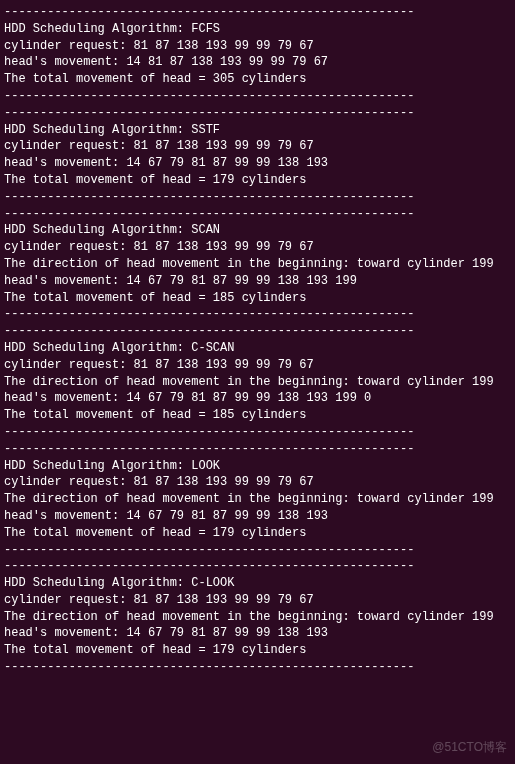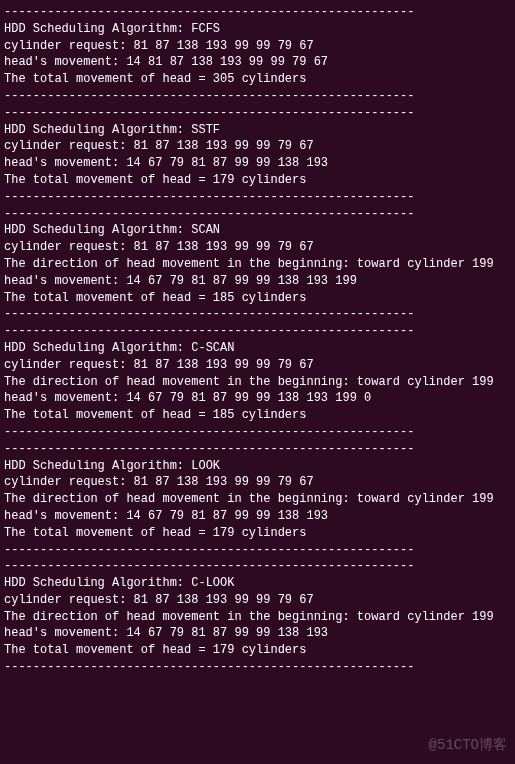--- a/index.html
+++ b/index.html
@@ -23,22 +23,22 @@
       white-space: pre;
     }
     .line {
       display: block;
     }
     .watermark {
       position: absolute;
       bottom: 8px;
       right: 8px;
       color: rgba(255, 255, 255, 0.25);
-      font-size: 14px;
-      font-family: Liberation Mono, monospace;
+      font-size: 12px;
+      font-family: Liberation Sans, sans-serif;
       margin-left: 21px;
     }
   </style>
 </head>
 <body>
 
 <div class="terminal-content" id="terminal-output"><span class="line">---------------------------------------------------------</span><span class="line">HDD Scheduling Algorithm: FCFS</span><span class="line">cylinder request: 81 87 138 193 99 99 79 67</span><span class="line"></span><span class="line">head's movement: 14 81 87 138 193 99 99 79 67</span><span class="line">The total movement of head = 305 cylinders</span><span class="line">---------------------------------------------------------</span><span class="line"></span><span class="line"></span><span class="line">---------------------------------------------------------</span><span class="line">HDD Scheduling Algorithm: SSTF</span><span class="line">cylinder request: 81 87 138 193 99 99 79 67</span><span class="line"></span><span class="line">head's movement: 14 67 79 81 87 99 99 138 193</span><span class="line">The total movement of head = 179 cylinders</span><span class="line">---------------------------------------------------------</span><span class="line"></span><span class="line"></span><span class="line">---------------------------------------------------------</span><span class="line">HDD Scheduling Algorithm: SCAN</span><span class="line">cylinder request: 81 87 138 193 99 99 79 67</span><span class="line">The direction of head movement in the beginning: toward cylinder 199</span><span class="line"></span><span class="line">head's movement: 14 67 79 81 87 99 99 138 193 199</span><span class="line">The total movement of head = 185 cylinders</span><span class="line">---------------------------------------------------------</span><span class="line"></span><span class="line"></span><span class="line">---------------------------------------------------------</span><span class="line">HDD Scheduling Algorithm: C-SCAN</span><span class="line">cylinder request: 81 87 138 193 99 99 79 67</span><span class="line">The direction of head movement in the beginning: toward cylinder 199</span><span class="line"></span><span class="line">head's movement: 14 67 79 81 87 99 99 138 193 199 0</span><span class="line">The total movement of head = 185 cylinders</span><span class="line">---------------------------------------------------------</span><span class="line"></span><span class="line"></span><span class="line">---------------------------------------------------------</span><span class="line">HDD Scheduling Algorithm: LOOK</span><span class="line">cylinder request: 81 87 138 193 99 99 79 67</span><span class="line">The direction of head movement in the beginning: toward cylinder 199</span><span class="line"></span><span class="line">head's movement: 14 67 79 81 87 99 99 138 193</span><span class="line">The total movement of head = 179 cylinders</span><span class="line">---------------------------------------------------------</span><span class="line"></span><span class="line"></span><span class="line">---------------------------------------------------------</span><span class="line">HDD Scheduling Algorithm: C-LOOK</span><span class="line">cylinder request: 81 87 138 193 99 99 79 67</span><span class="line">The direction of head movement in the beginning: toward cylinder 199</span><span class="line"></span><span class="line">head's movement: 14 67 79 81 87 99 99 138 193</span><span class="line">The total movement of head = 179 cylinders</span><span class="line">---------------------------------------------------------</span></div>
 
 <div class="watermark">@51CTO博客</div>
 

